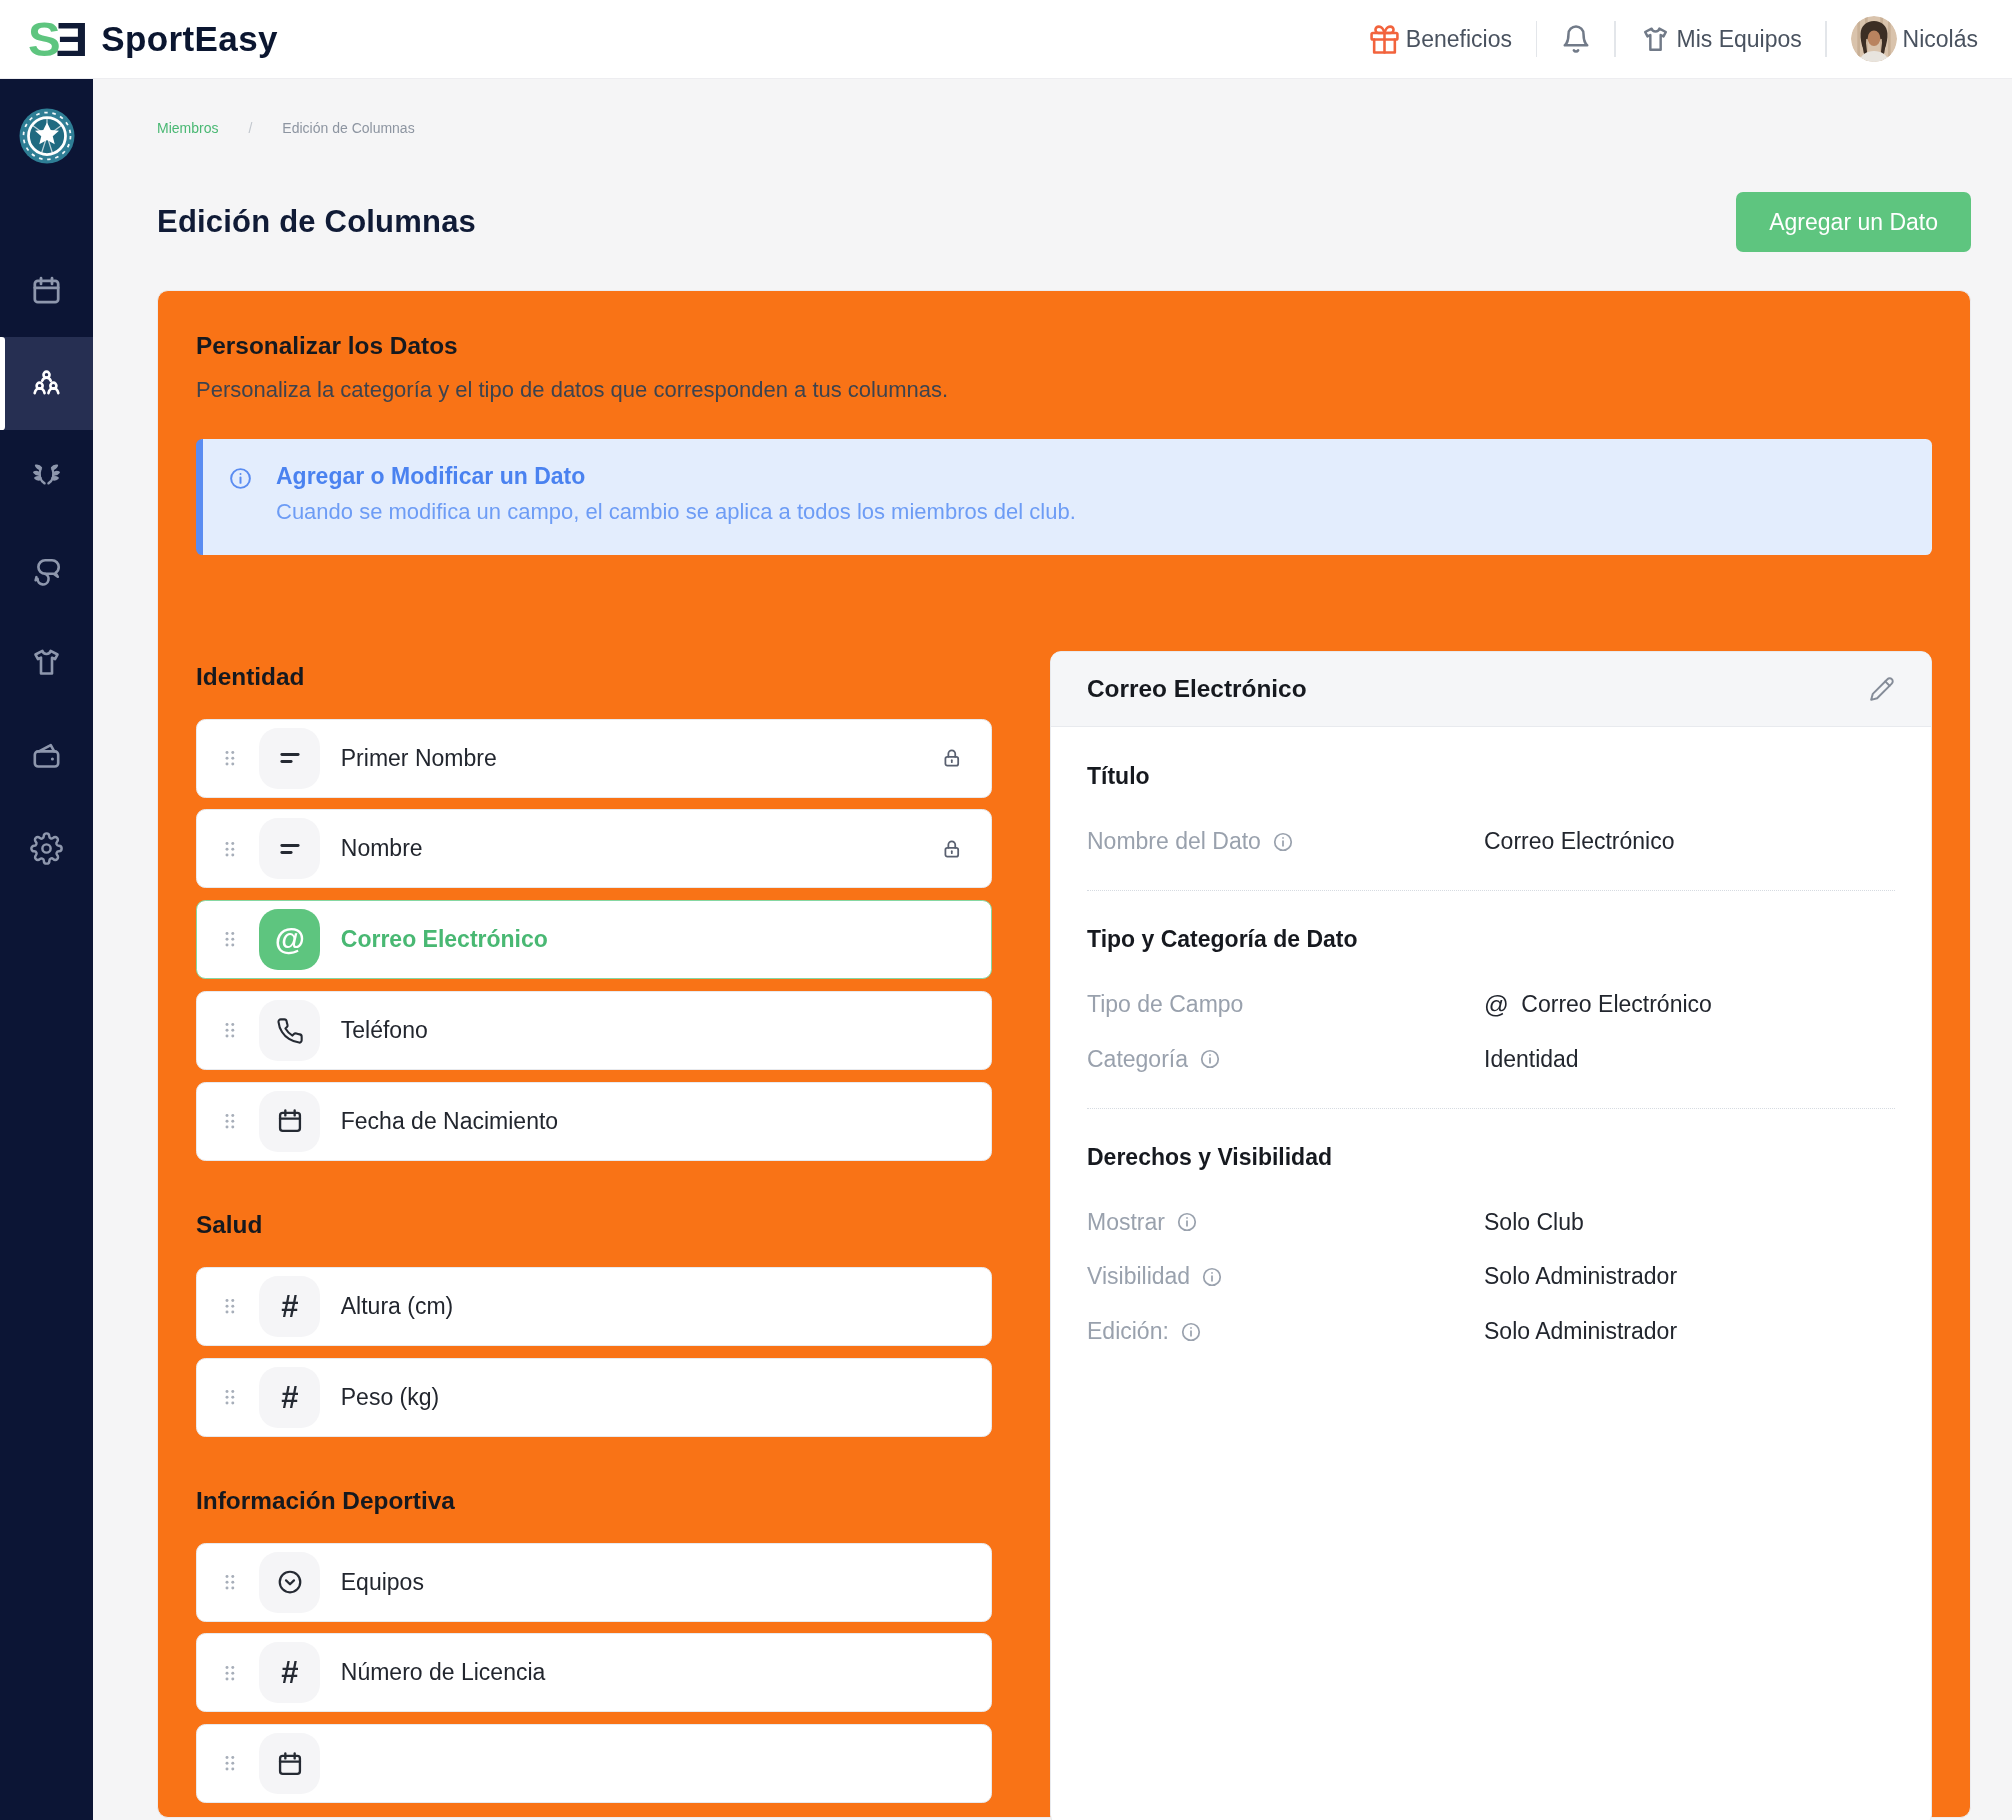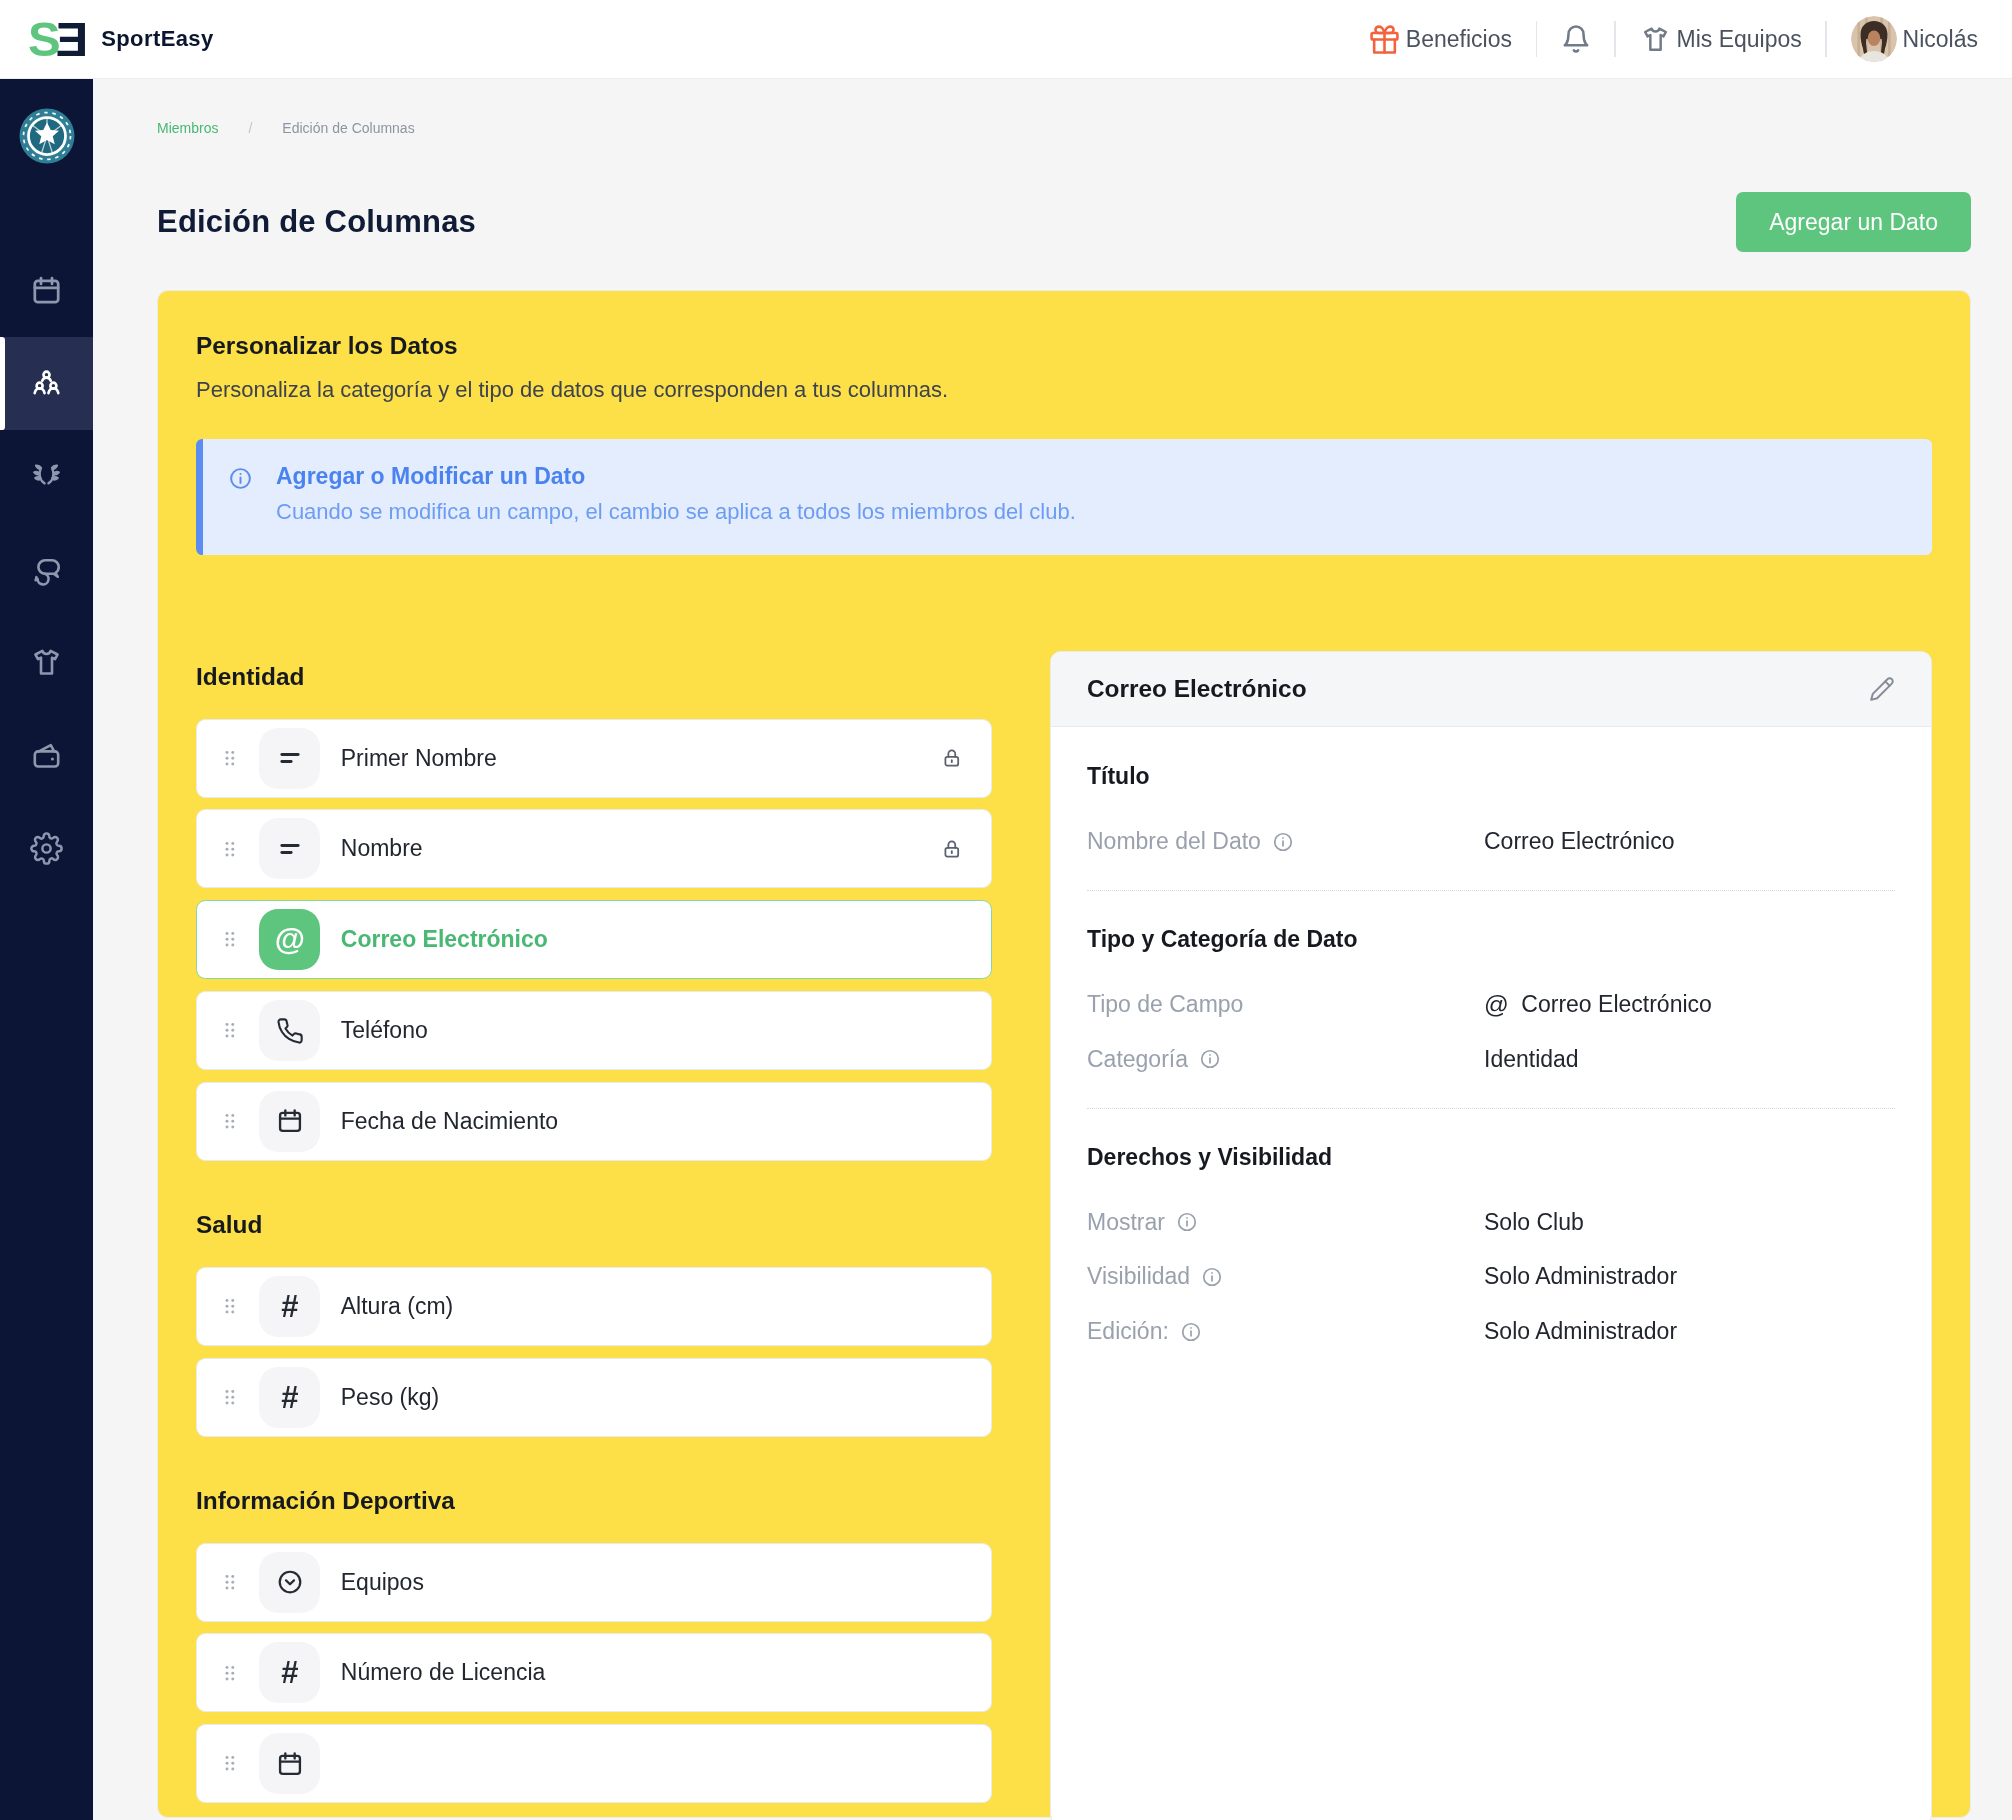--- a/index.html
+++ b/index.html
@@ -17,21 +17,21 @@
   .topbar {
     position:absolute; left:0; top:0; width:2013px; height:79px;
     background:#ffffff; border-bottom:0.8px solid #ededf0;
     display:flex; align-items:center; justify-content:space-between;
     padding:0 35px 0 28px; z-index:20;
   }
   .brand { display:flex; align-items:center; gap:12.6px; cursor:pointer; }
   .brand-mark { display:flex; align-items:center; font-weight:900; font-size:49px; line-height:1; letter-spacing:-2.4px; }
   .mark-s { color:var(--accent-green,#5ec57f); }
   .mark-e { color:#101b36; display:inline-block; transform:scaleX(-1); }
-  .brand-name { font-size:22px; font-weight:700; color:#0b1630; letter-spacing:0.4px; }
+  .brand-name { font-size:35px; font-weight:700; color:#0b1630; letter-spacing:0.4px; }
   .topbar-right { display:flex; align-items:center; gap:23.6px; font-size:23px; color:#49525f; }
   .topnav-item { display:flex; align-items:center; gap:6px; cursor:pointer; background:none; border:none; font:inherit; color:inherit;text-align:center; }
   .vsep { width:1.6px; height:36px; background:#e3e6ea; }
   .icon-gift { color:var(--benefits-orange,#f2633d); }
   .icon-muted { color:#717a88; }
   .avatar { width:46px; height:46px; border-radius:50%; overflow:hidden; flex:none; }
 
   
   .sidebar {
     position:absolute; left:0; top:79px; width:93px; height:1742px;
@@ -63,21 +63,21 @@
   }
   .page-title { font-size:31px; font-weight:800; color:#101b36; letter-spacing:0.2px; }
   .btn-primary {
     height:60px; padding:0 33px; border:none; border-radius:7px; cursor:pointer;
     background:var(--accent-green,#5ec57f); color:#ffffff; font:inherit; font-size:23px;
   }
 
   
   .card {
     position:absolute; left:64px; top:211px; width:1814px; height:1528px;
-    background:#fde047; border:0.8px solid #ececef; border-radius:11px;
+    background:#f97316; border:0.8px solid #ececef; border-radius:11px;
     padding:41px 38px;
   }
   .card-title { font-size:24.4px; font-weight:800; color:#16191f; margin-bottom:17.3px; }
   .card-subtitle { font-size:22px; color:#3d434e; margin-bottom:36px; }
 
   .banner {
     display:flex; align-items:flex-start; gap:23px;
     background:var(--banner-bg,#e3edfd);
     border-left:7px solid var(--banner-border,#5a8cf1);
     border-radius:6.3px; min-height:116px; padding:23.6px 25px;

